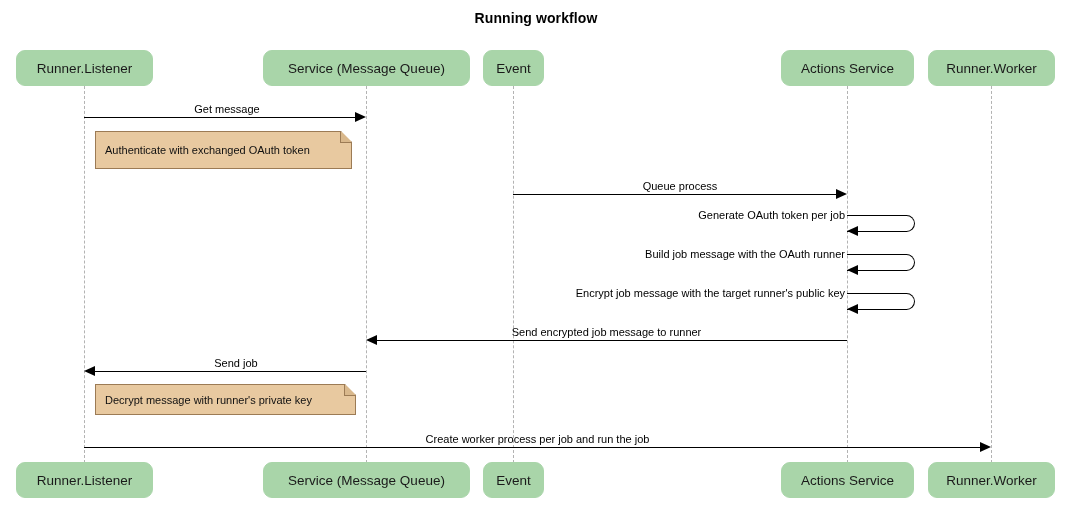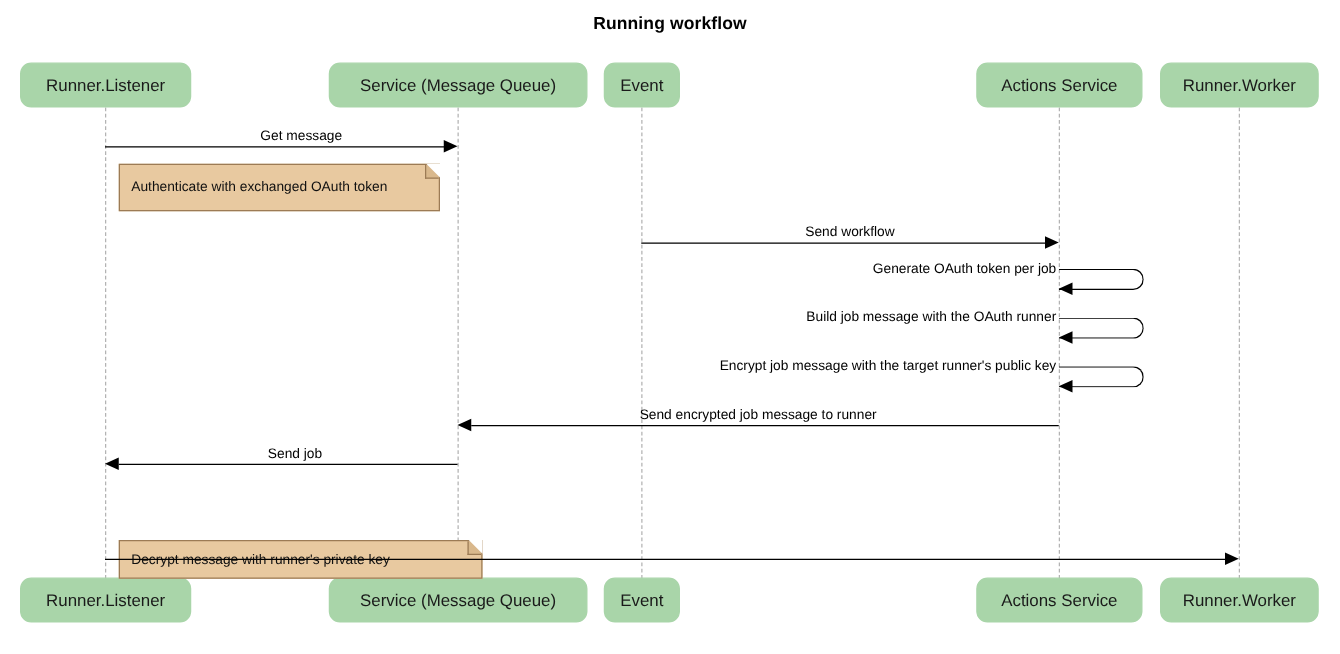--- a/index.html
+++ b/index.html
@@ -105,31 +105,31 @@
   <div class="participant" style="left:483px;top:462px;width:61px;">
     <span>Event</span>
   </div>
   <div class="participant" style="left:781px;top:462px;width:133px;">
     <span>Actions Service</span>
   </div>
   <div class="participant" style="left:928px;top:462px;width:127px;">
     <span>Runner.Worker</span>
   </div>
 
-  <div class="msg-label" style="left:100px;top:103px;width:282px;">Get message</div>
+  <div class="msg-label" style="left:86px;top:103px;width:282px;">Get message</div>
   <div class="msg-line" style="left:84px;top:117px;width:272px;"></div>
   <div class="arrowhead arrow-right" style="left:355px;top:112px;"></div>
 
   <div class="note" style="left:95px;top:131px;width:257px;height:38px;">
     <span>Authenticate with exchanged OAuth token</span>
     <span class="note-fold"></span>
     <span class="note-fold-cut"></span>
   </div>
 
-  <div class="msg-label" style="left:513px;top:180px;width:334px;">Send workflow</div>
+  <div class="msg-label" style="left:513px;top:180px;width:334px;">Queue process</div>
   <div class="msg-line" style="left:513px;top:194px;width:324px;"></div>
   <div class="arrowhead arrow-right" style="left:836px;top:189px;"></div>
 
   <div class="msg-label" style="left:597px;top:209px;width:248px;text-align:right;">Generate OAuth token per job</div>
   <div class="selfloop" style="left:847px;top:215px;width:68px;height:17px;"></div>
   <div class="arrowhead arrow-left" style="left:847px;top:226px;"></div>
 
   <div class="msg-label" style="left:545px;top:248px;width:300px;text-align:right;">Build job message with the OAuth runner</div>
   <div class="selfloop" style="left:847px;top:254px;width:68px;height:17px;"></div>
   <div class="arrowhead arrow-left" style="left:847px;top:265px;"></div>
@@ -139,22 +139,23 @@
   <div class="arrowhead arrow-left" style="left:847px;top:304px;"></div>
 
   <div class="msg-label" style="left:366px;top:326px;width:481px;">Send encrypted job message to runner</div>
   <div class="msg-line" style="left:377px;top:340px;width:470px;"></div>
   <div class="arrowhead arrow-left" style="left:366px;top:335px;"></div>
 
   <div class="msg-label" style="left:84px;top:357px;width:282px;margin-left:11px;">Send job</div>
   <div class="msg-line" style="left:95px;top:371px;width:271px;"></div>
   <div class="arrowhead arrow-left" style="left:84px;top:366px;"></div>
 
-  <div class="note" style="left:95px;top:384px;width:291px;height:31px;margin-top:48px;">
+  <div class="note" style="left:95px;top:384px;width:261px;height:31px;">
     <span>Decrypt message with runner's private key</span>
     <span class="note-fold"></span>
     <span class="note-fold-cut"></span>
   </div>
 
+  <div class="msg-label" style="left:84px;top:433px;width:907px;">Create worker process per job and run the job</div>
   <div class="msg-line" style="left:84px;top:447px;width:896px;"></div>
   <div class="arrowhead arrow-right" style="left:980px;top:442px;"></div>
 
 </div>
 
 </body></html>

